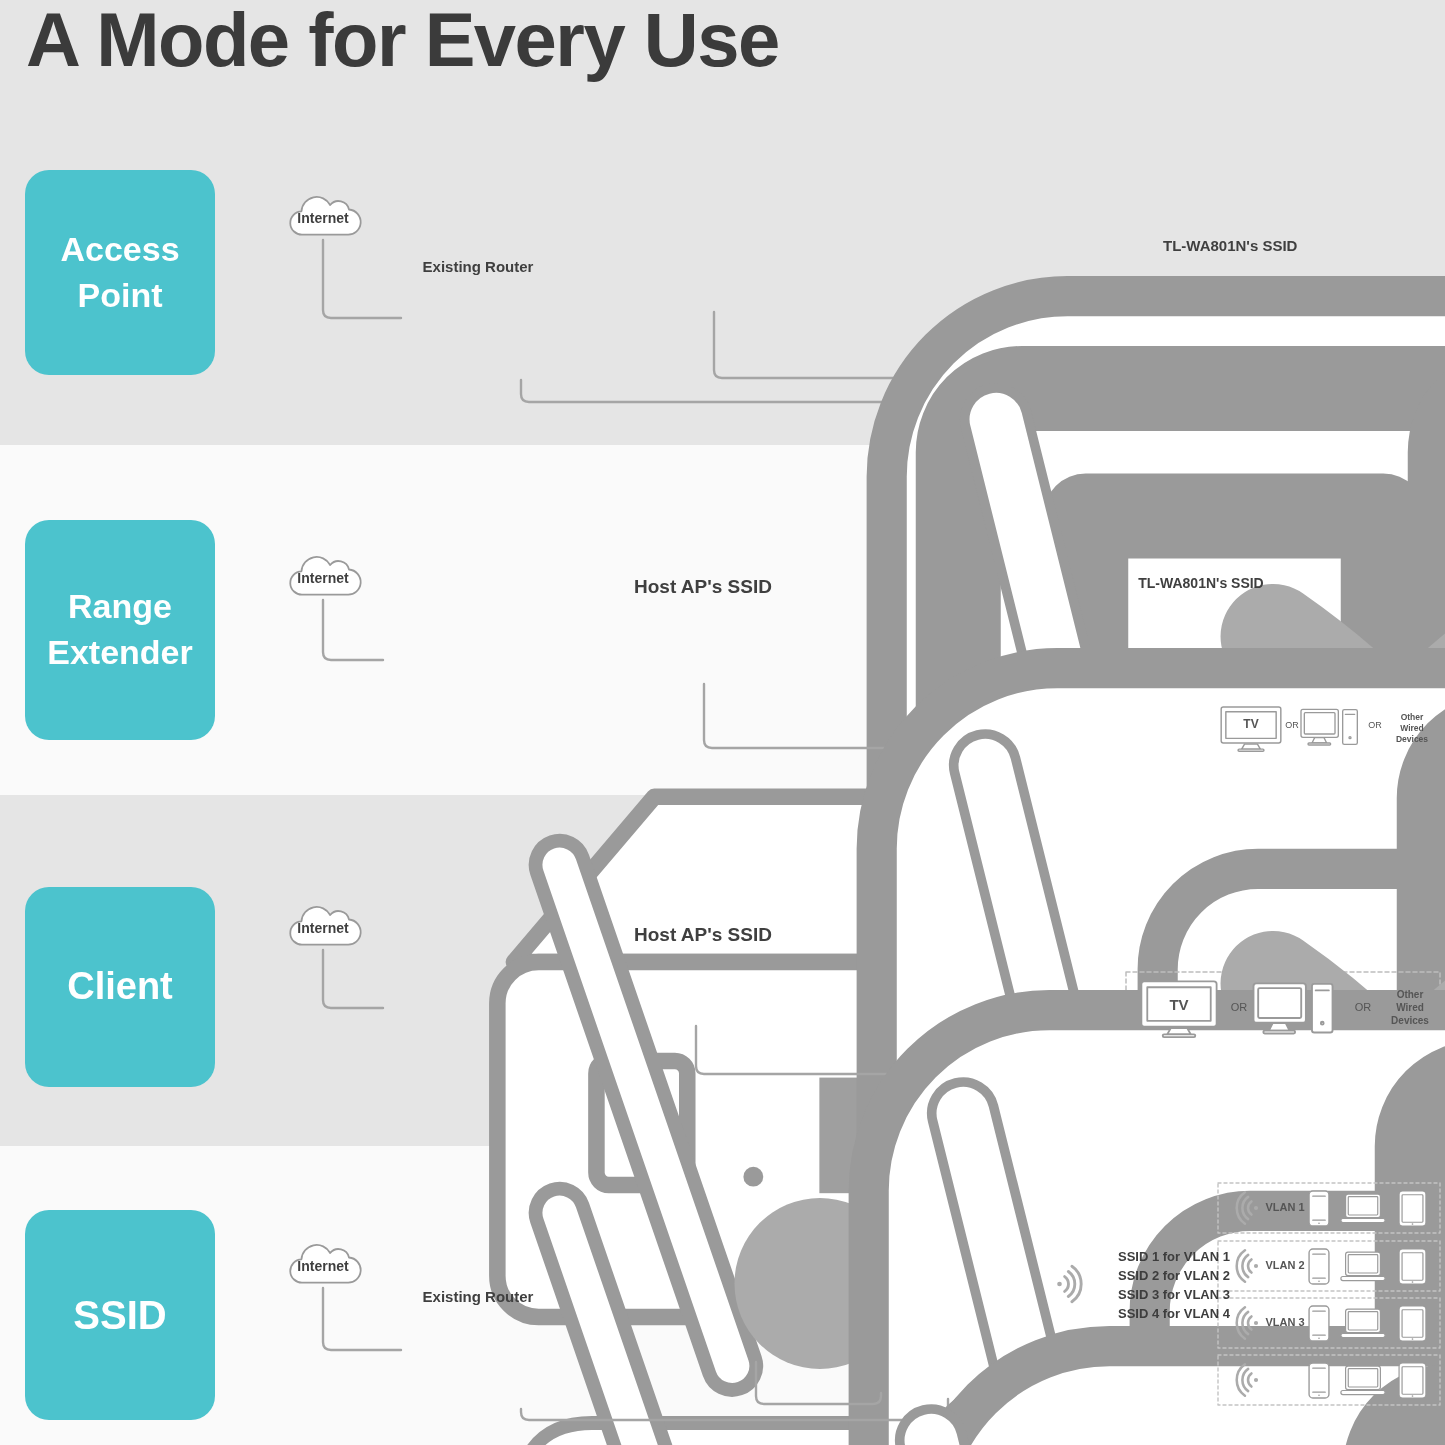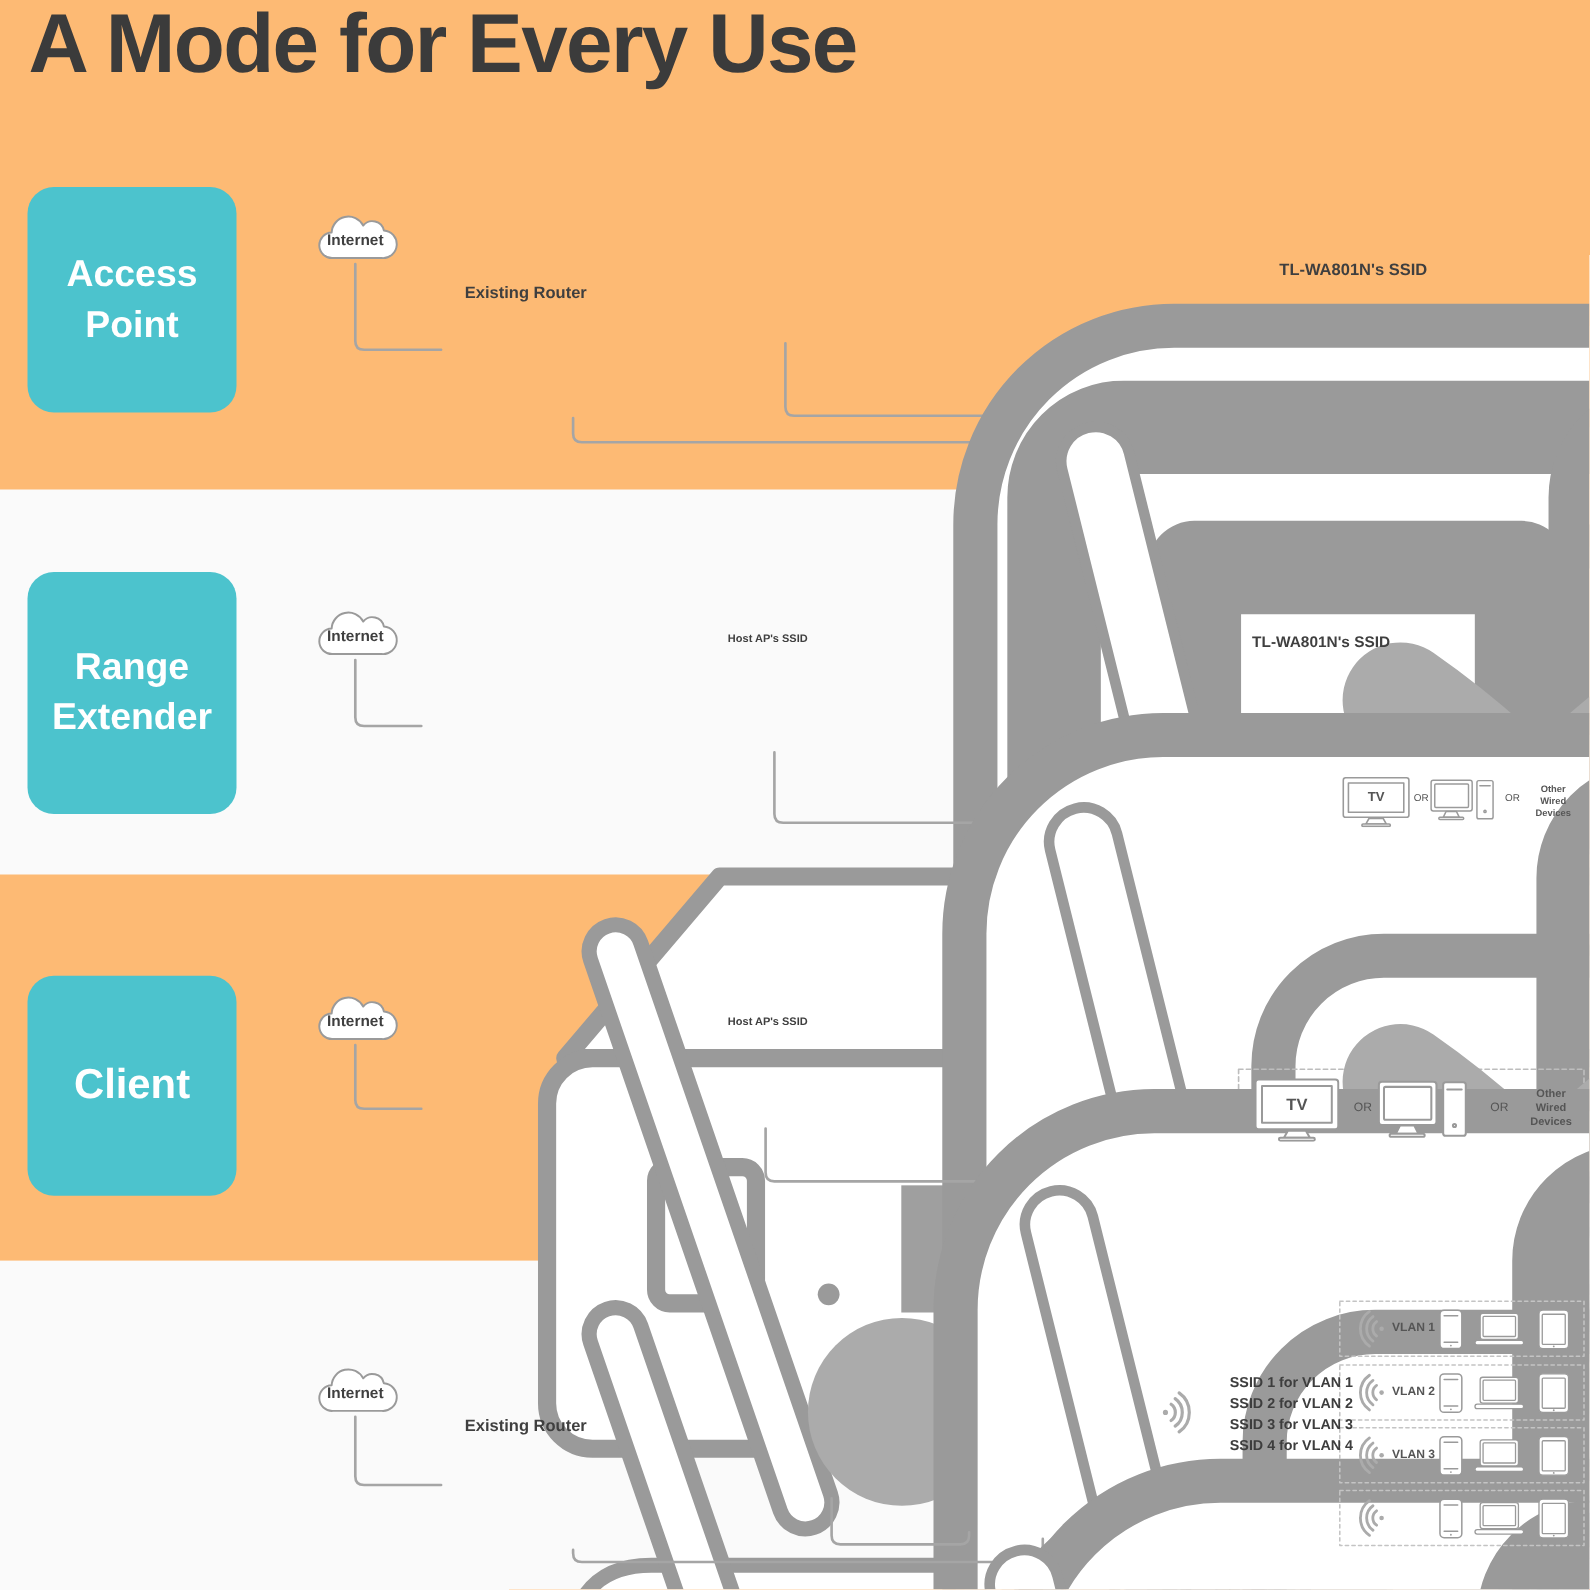--- a/index.html
+++ b/index.html
@@ -1,37 +1,37 @@
 <!DOCTYPE html>
 <html><head>
 <meta charset="utf-8">
 <style>
   html,body{margin:0;padding:0;background:#fff;}
-  .canvas{position:relative;width:1445px;height:1445px;background:#fdba74;overflow:hidden;
+  .canvas{position:relative;width:1445px;height:1445px;background:#e5e5e5;overflow:hidden;
           font-family:"Liberation Sans",sans-serif;}
   .band{position:absolute;left:0;width:1445px;background:#fafafa;}
   #band2{top:445px;height:350px;}
   #band4{top:1146px;height:299px;}
   .title{position:absolute;left:26px;top:-4px;margin:0;font-size:76px;font-weight:700;
          color:#3b3b3b;letter-spacing:-1.5px;}
   .art{position:absolute;left:0;top:0;}
   .mode{position:absolute;left:25px;width:190px;background:#4cc3cd;border-radius:24px;
         display:flex;align-items:center;justify-content:center;text-align:center;
         color:#ffffff;font-weight:700;line-height:1.35;padding:0 12px;box-sizing:border-box;}
   #mode1{top:170px;height:205px;font-size:34px;}
   #mode2{top:520px;height:220px;font-size:34px;justify-content:center;}
   #mode3{top:875px;height:200px;font-size:38px;margin-top:12px;}
   #mode4{top:1210px;height:210px;font-size:40px;}
   .lbl{position:absolute;color:#3f3f3f;white-space:nowrap;}
   .c{text-align:center;}
   .wrap{white-space:normal;}
   .internet{font-size:14px;font-weight:600;width:90px;}
   .exrouter{font-size:15px;font-weight:700;width:172px;}
   .ssid{font-size:15px;font-weight:600;}
-  .hostssid{font-size:10px;font-weight:600;width:128px;}
+  .hostssid{font-size:19px;font-weight:600;width:128px;}
   .tvlbl{font-weight:700;color:#555;}
   .orlbl{font-weight:400;color:#555;}
   .otherlbl{font-weight:600;color:#555;line-height:1.3;}
   .ssidline{font-size:13px;font-weight:700;width:140px;color:#3d3d3d;}
   .vlanlbl{font-size:11px;font-weight:700;width:46px;color:#555;}
 </style>
 </head>
 <body>
 
 <div class="canvas">
@@ -290,14 +290,17 @@
 
   <div class="mode" id="mode1">
     <span class="wrap">Access Point</span>
   </div>
   <div class="mode" id="mode2">
     <span class="wrap">Range Extender</span>
   </div>
   <div class="mode" id="mode3">
     <span class="wrap">Client</span>
   </div>
+  <div class="mode" id="mode4">
+    <span class="wrap">SSID</span>
+  </div>
 
 </div>
 
 </body></html>

